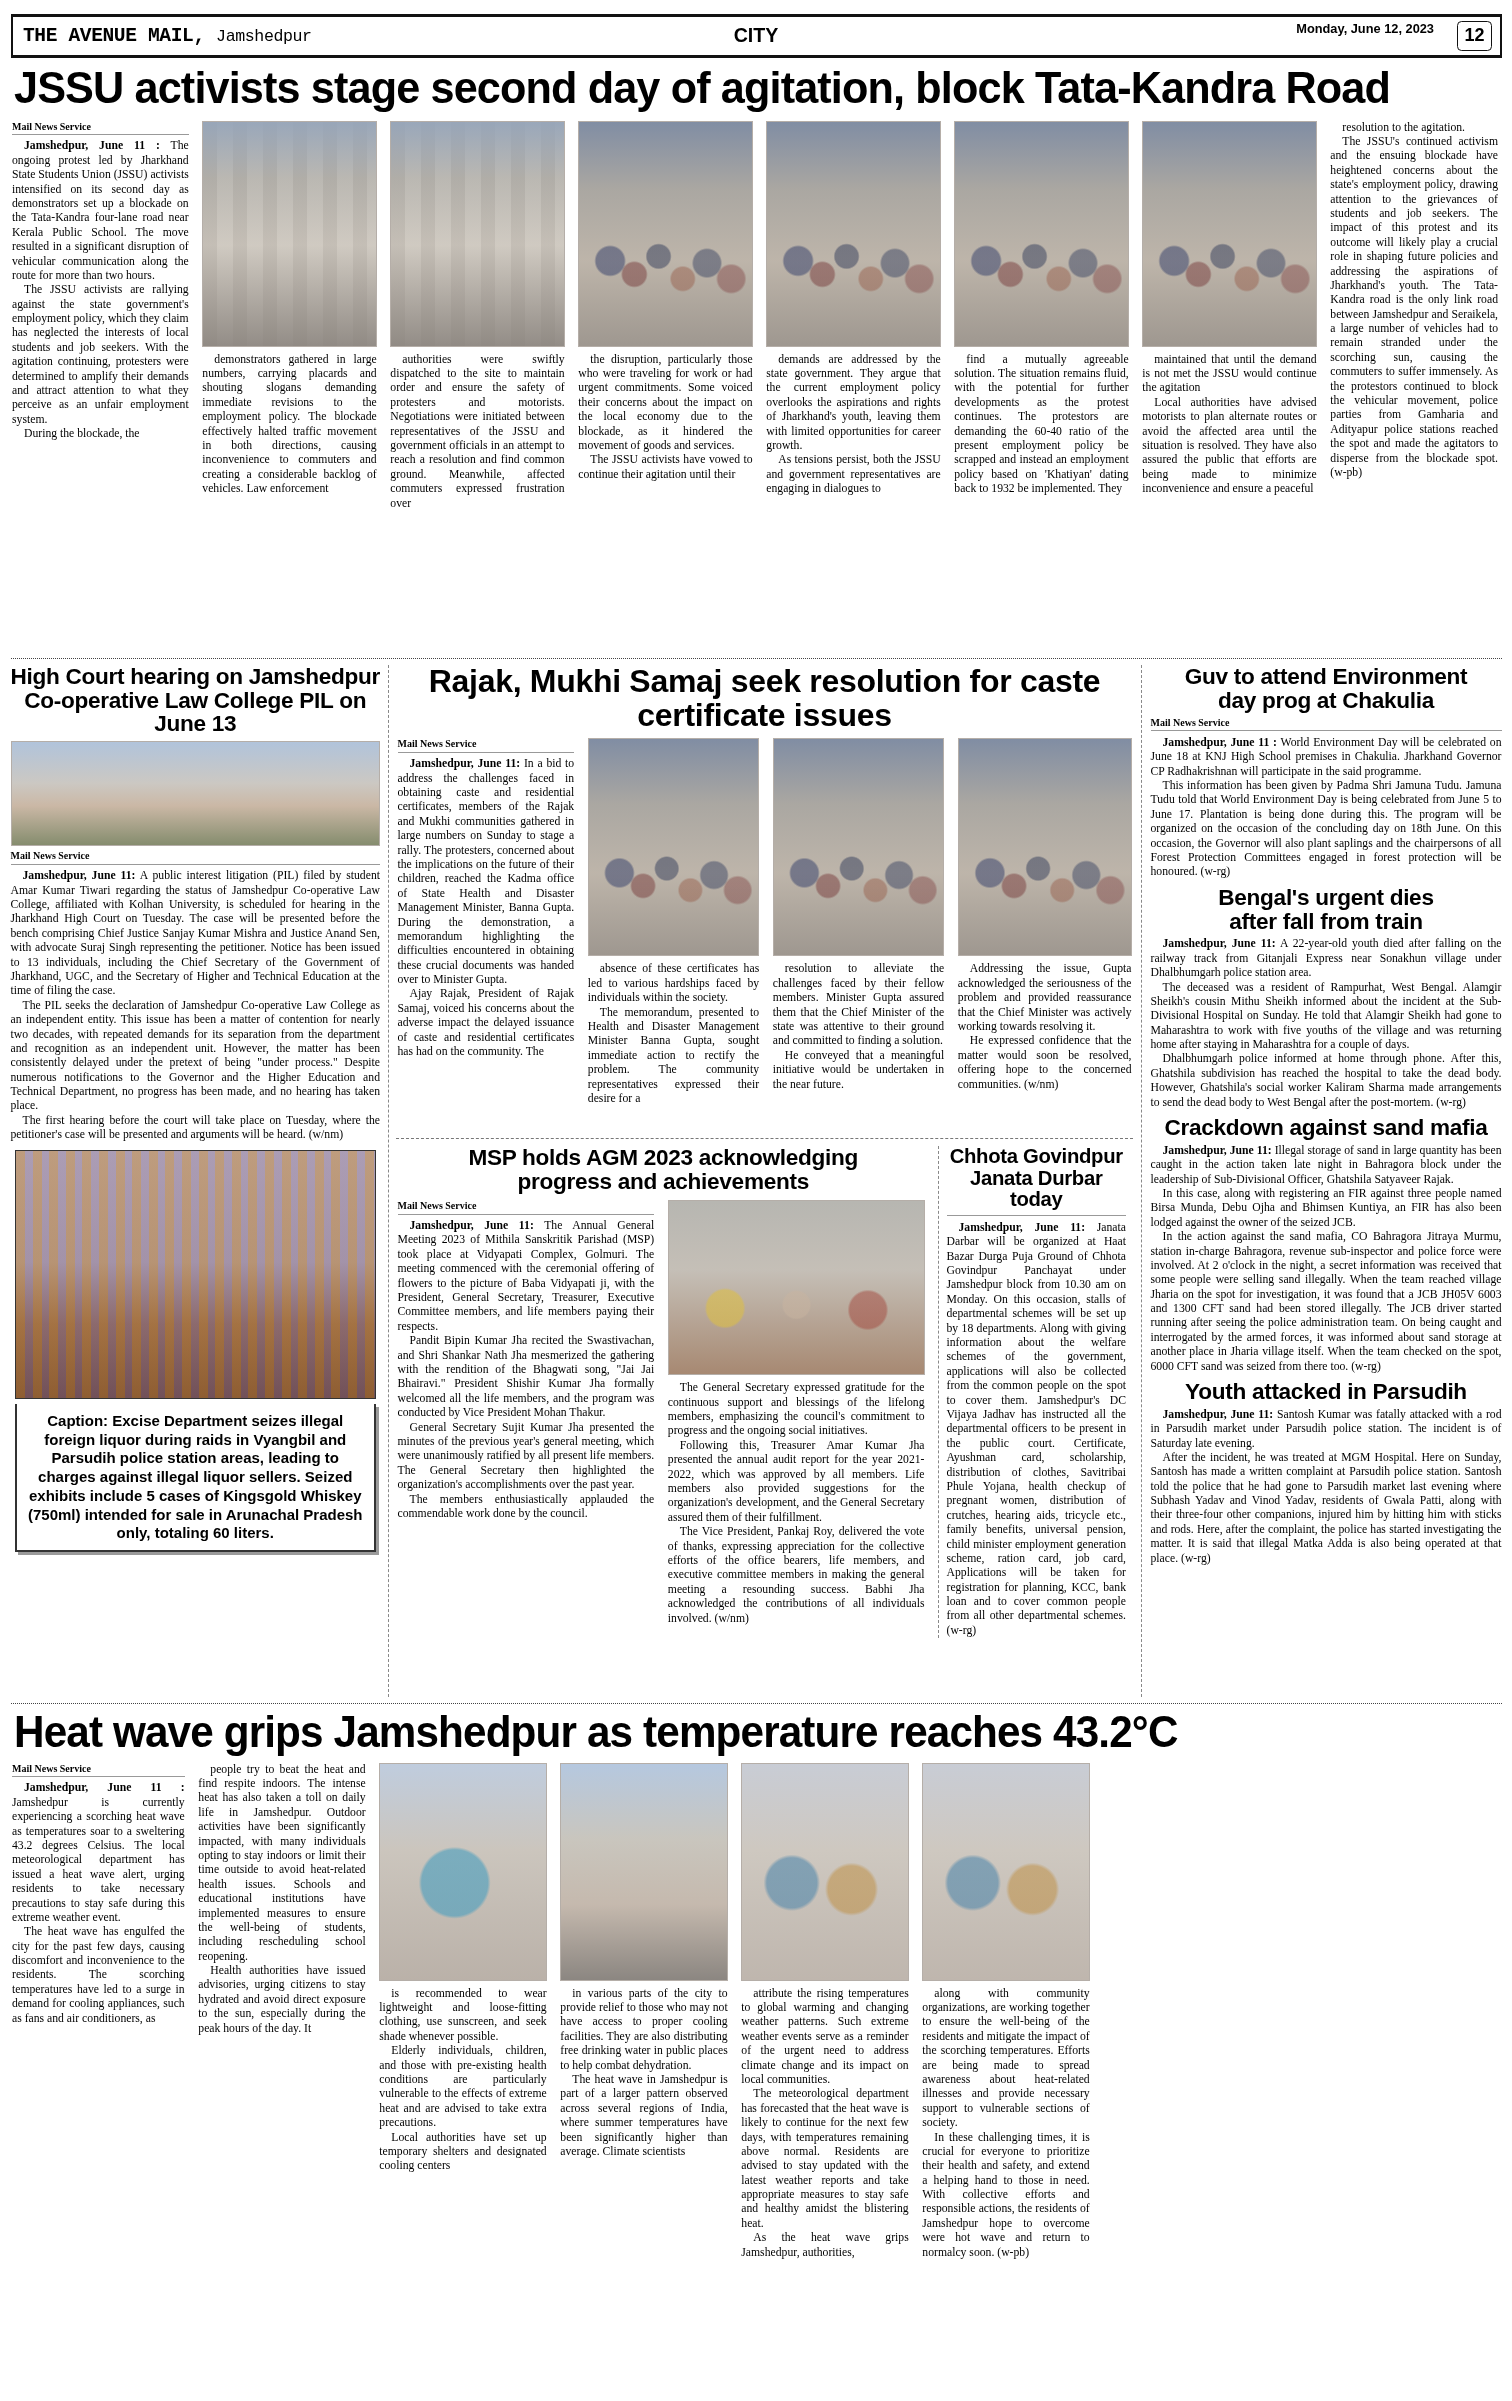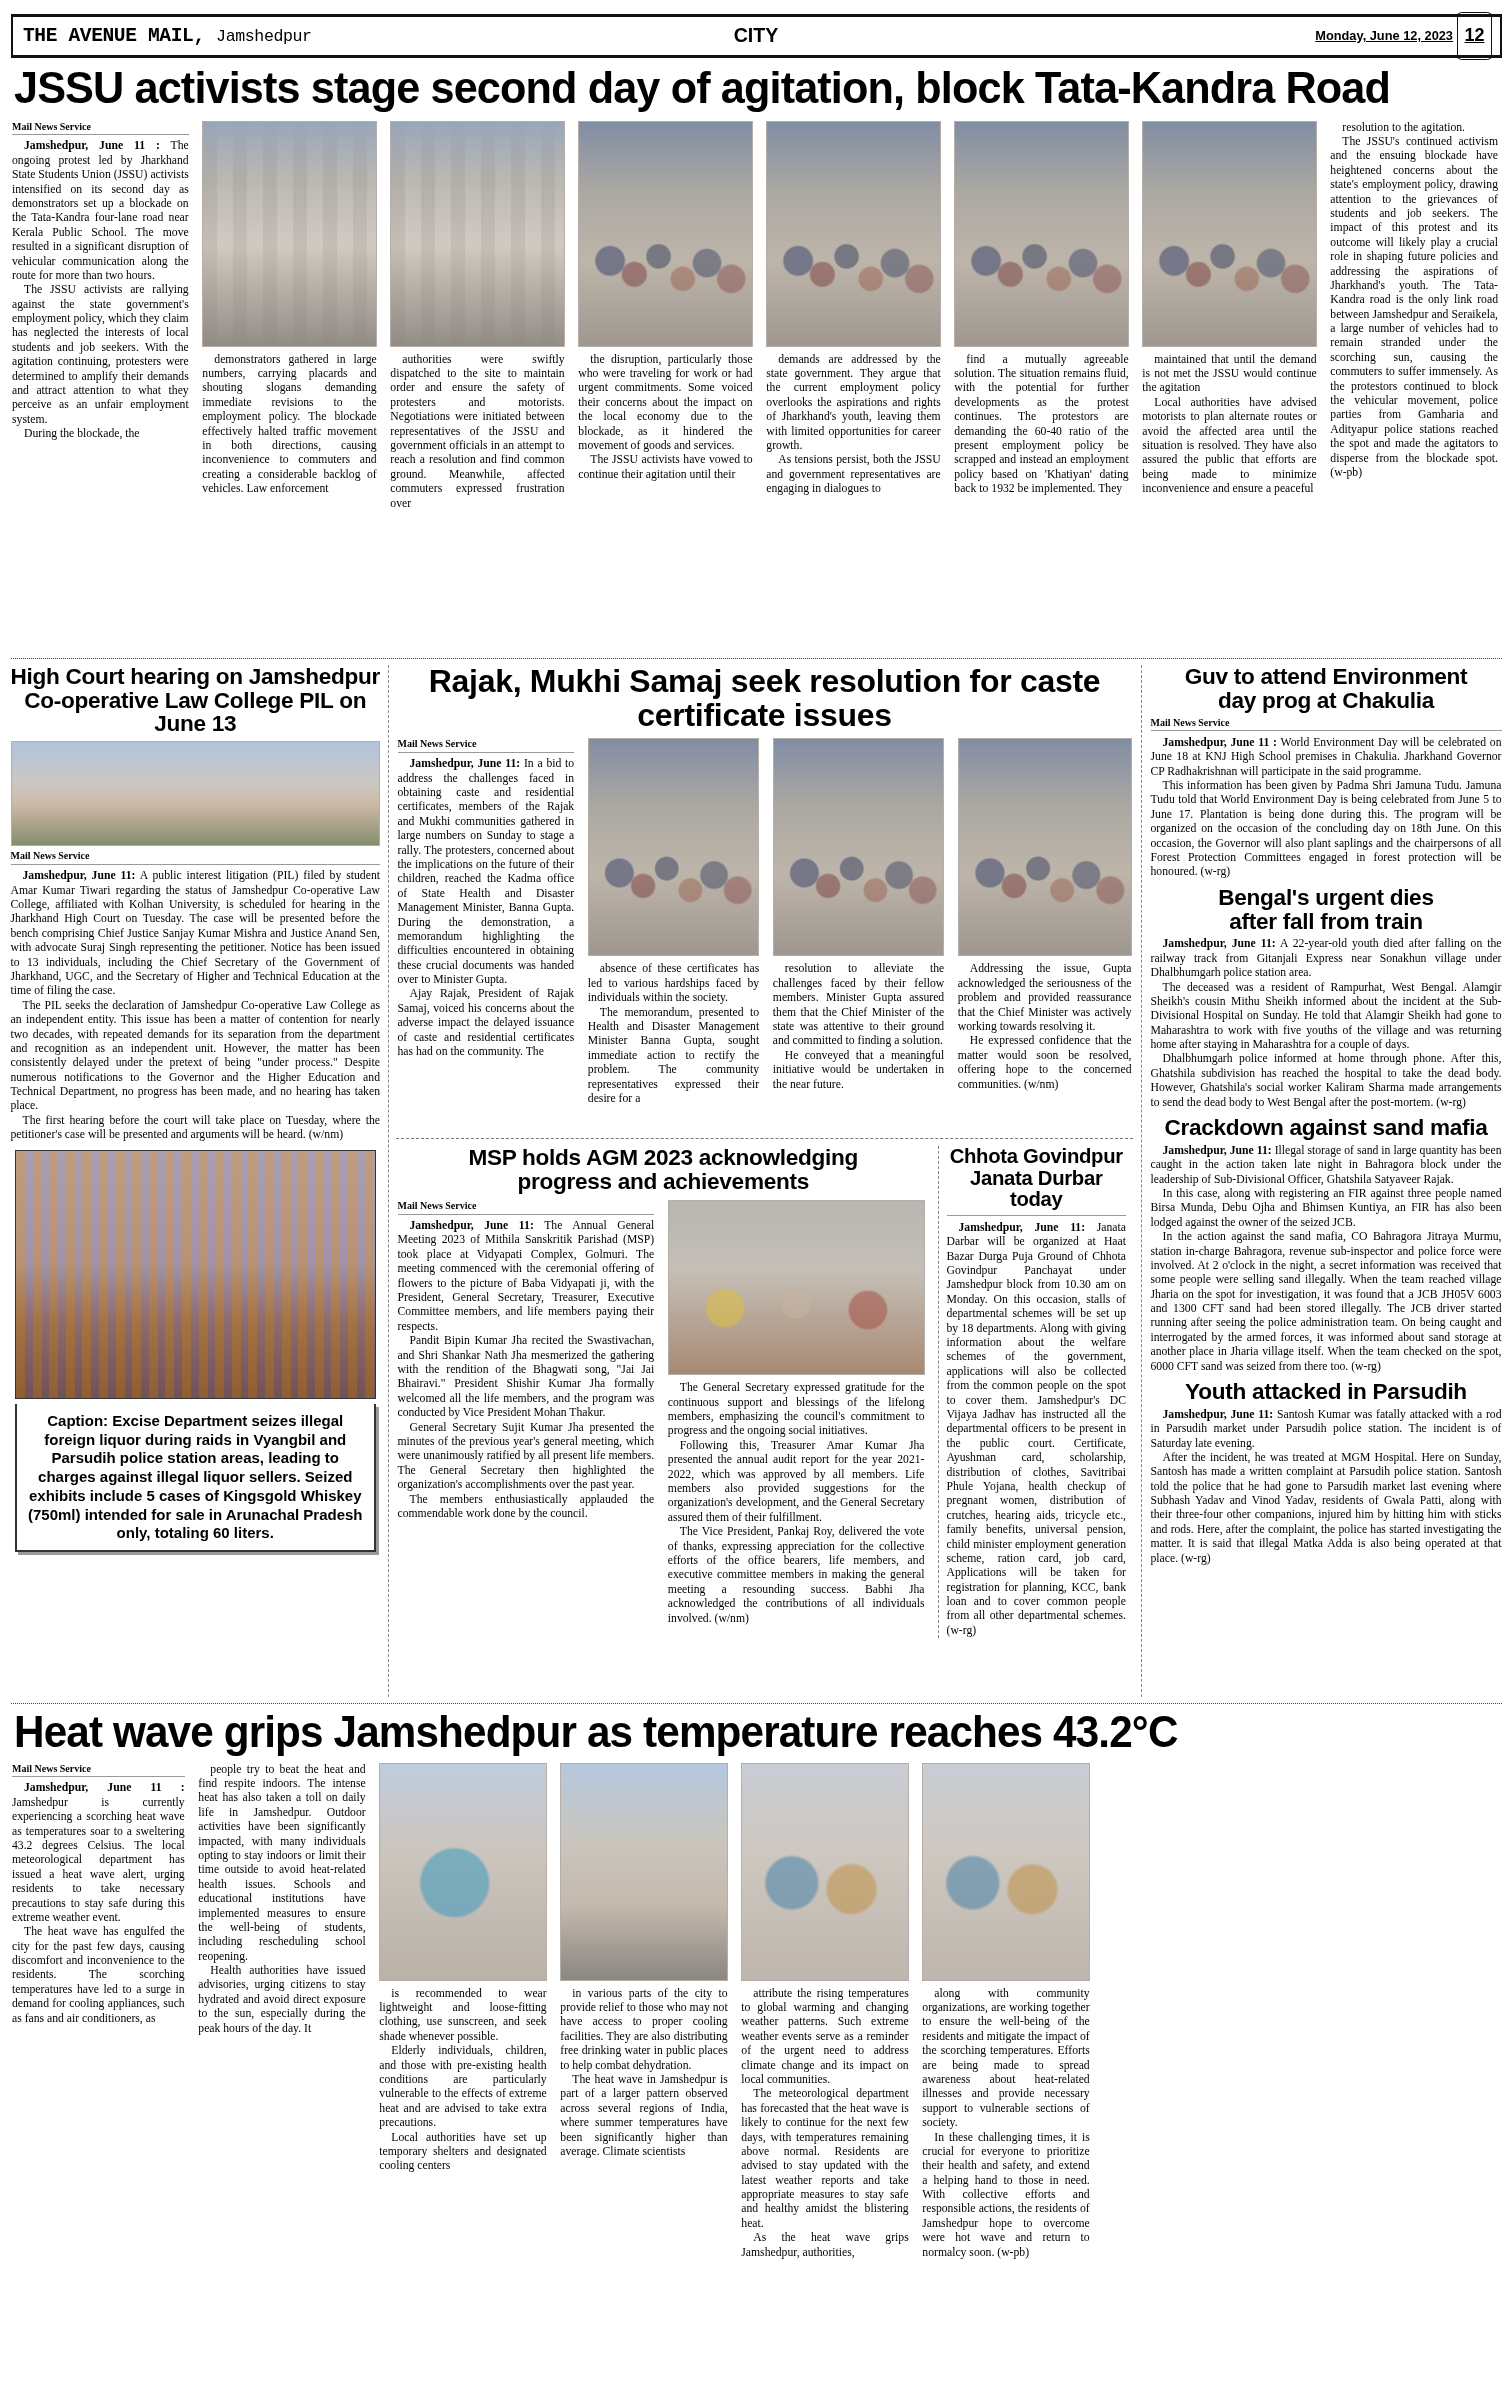--- a/index.html
+++ b/index.html
@@ -29,27 +29,27 @@
     margin-bottom:7.5px;
   }
   .mast-left { font-family:Liberation Mono, monospace; font-weight:bold; font-size:19.6px; letter-spacing:-0.4px; white-space:nowrap;}
   .mast-left .city { font-weight:normal; font-size:16.6px; }
   .mast-center {
     position:absolute; left:0; right:0; text-align:center;
     font-family:"Liberation Sans", sans-serif; font-weight:bold; font-size:19.6px;
     letter-spacing:0px;
   }
   .mast-right {
-    margin-left:auto; display:flex; align-items:center; gap:4px;
+    margin-left:auto; display:flex; gap:23px;
     font-family:"Liberation Sans", sans-serif; font-size:12.8px; font-weight:bold;
-    position:relative; z-index:2;text-decoration:underline;
+    position:relative; z-index:2;
   }
   .pagenum {
     border:1.5px solid #111; border-radius:4.5px;
-    width:35px; height:48px; display:flex; align-items:center; justify-content:center;
+    width:35px; height:30px; display:flex; align-items:center; justify-content:center;
     font-size:18px; font-weight:bold; font-family:"Liberation Sans", sans-serif;
   }
 
   
   .hl-main {
     font-family:"Liberation Sans", sans-serif;
     font-weight:bold;
     font-size:45px;
     line-height:1.0;
     letter-spacing:-0.9px;

